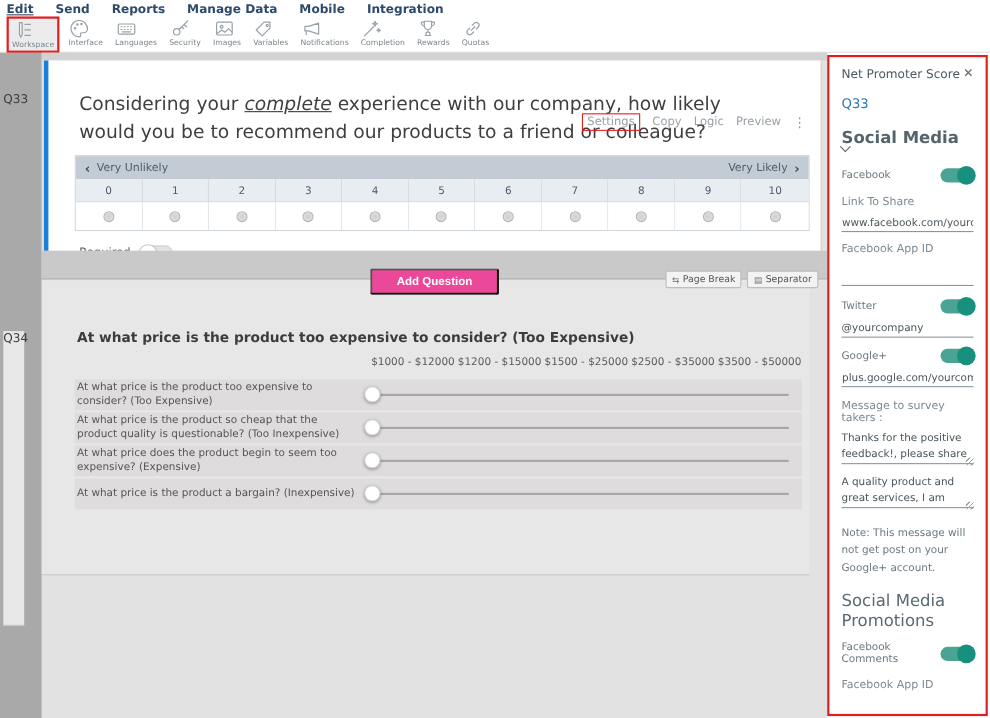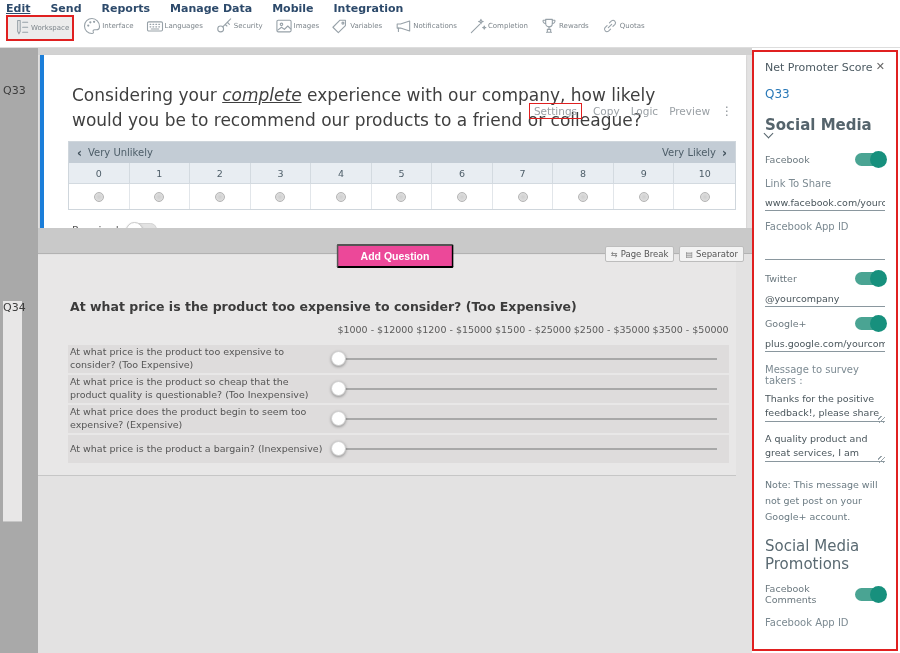--- a/index.html
+++ b/index.html
@@ -6,21 +6,21 @@
   html,body { width:900px; height:653px; }
   body { font-family:"DejaVu Sans","Liberation Sans",sans-serif; background:#fff; position:relative; overflow:hidden; }
 
   
   .menubar { position:absolute; top:0; left:0; right:0; height:15px; background:#fff; display:flex; gap:20px; padding:2px 0 0 6px; }
   .menubar a { font-size:11px; font-weight:bold; color:#2d4a6b; text-decoration:none; cursor:pointer; }
   .menubar a.active { text-decoration:underline; }
 
   
   .toolbar { position:absolute; top:15px; left:0; right:0; height:33px; background:#fff; border-bottom:1px solid #ddd; display:flex; align-items:flex-start; padding-left:6px; gap:5px; }
-  .tool { display:flex; flex-direction:row; align-items:center; padding:1px 3px; cursor:pointer; }
+  .tool { display:flex; flex-direction:column; align-items:flex-start; padding:1px 3px; cursor:pointer; }
   .tool .tlabel { font-size:7px; color:#7d858b; margin-top:-1px; white-space:nowrap; }
   .tool svg { display:block; }
   .tool.annotated { border:2px solid #e02020; background:#ececec; }
 
   
   .gutter { position:absolute; top:48px; left:0; width:38px; bottom:0; background:#a9a9a9; }
   .gutter .qid { position:absolute; left:3px; font-size:11px; color:#3d3d3d; }
   .gutter .qid.q33 { top:36px; }
   .gutter .qid.q34 { top:253px; }
 
@@ -56,21 +56,21 @@
   .toggle.off .knob { left:-2px; background:#fff; border:1px solid #cacaca; box-shadow:0 1px 2px rgba(0,0,0,.25); }
   .toggle.on { background:#4aa493; }
   .toggle.on .knob { right:-2px; background:#17907d; }
 
   .band { position:absolute; top:180px; left:0; right:0; height:26px; background:#c9c9c9; border-bottom:1px solid #b2b2b2; }
   .addq { position:absolute; top:196px; left:50%; transform:translateX(-50%); background:#ec4899; color:#fff; font-size:10.5px; font-weight:bold; padding:4px 22px; border-radius:2px; cursor:pointer; z-index:3; }
   .break-btns { position:absolute; top:198px; right:8px; display:flex; gap:5px; z-index:3; }
   .break-btns .bbtn { background:#f3f3f3; border:1px solid #bdbdbd; border-radius:2px; font-size:8.5px; color:#555; padding:2px 5px; cursor:pointer; display:flex; align-items:center; gap:3px; }
   .break-btns .bicon { font-size:8px; color:#777; }
 
-  .q34 { position:absolute; top:207px; left:0; right:16px; height:221px; background:#e8e7e7; border-bottom:1px solid #c6c6c6; }
+  .q34 { position:absolute; top:207px; left:0; right:16px; height:268px; background:#e8e7e7; border-bottom:1px solid #c6c6c6; }
   .q34-title { position:absolute; top:44px; left:32px; right:30px; font-size:12.5px; font-weight:bold; color:#3c3c3c; cursor:pointer; }
   .q34-cols { position:absolute; top:69px; left:298px; right:6px; display:grid; grid-template-columns:repeat(5,1fr); }
   .q34-cols span { text-align:center; font-size:9.5px; color:#5a5a5a; }
   .s-row { position:absolute; left:30px; right:7px; height:28px; background:#dedcdc; }
   .s-row .s-label { position:absolute; left:2px; top:50%; transform:translateY(-50%); width:258px; font-size:9.5px; line-height:1.35; color:#555; }
   .s-track { position:absolute; left:270px; right:12px; top:13px; height:2px; background:#a8a8a8; cursor:pointer; }
   .s-handle { position:absolute; left:-7px; top:-7px; width:15px; height:15px; border-radius:50%; background:#fff; border:1px solid #cfcfcf; box-shadow:0 1px 3px rgba(0,0,0,.35); }
 
   
   .panel { position:absolute; top:50px; right:2px; width:146px; bottom:2px; background:#fff; border:2px solid #e02020; padding:8px 11px; overflow:hidden; }

